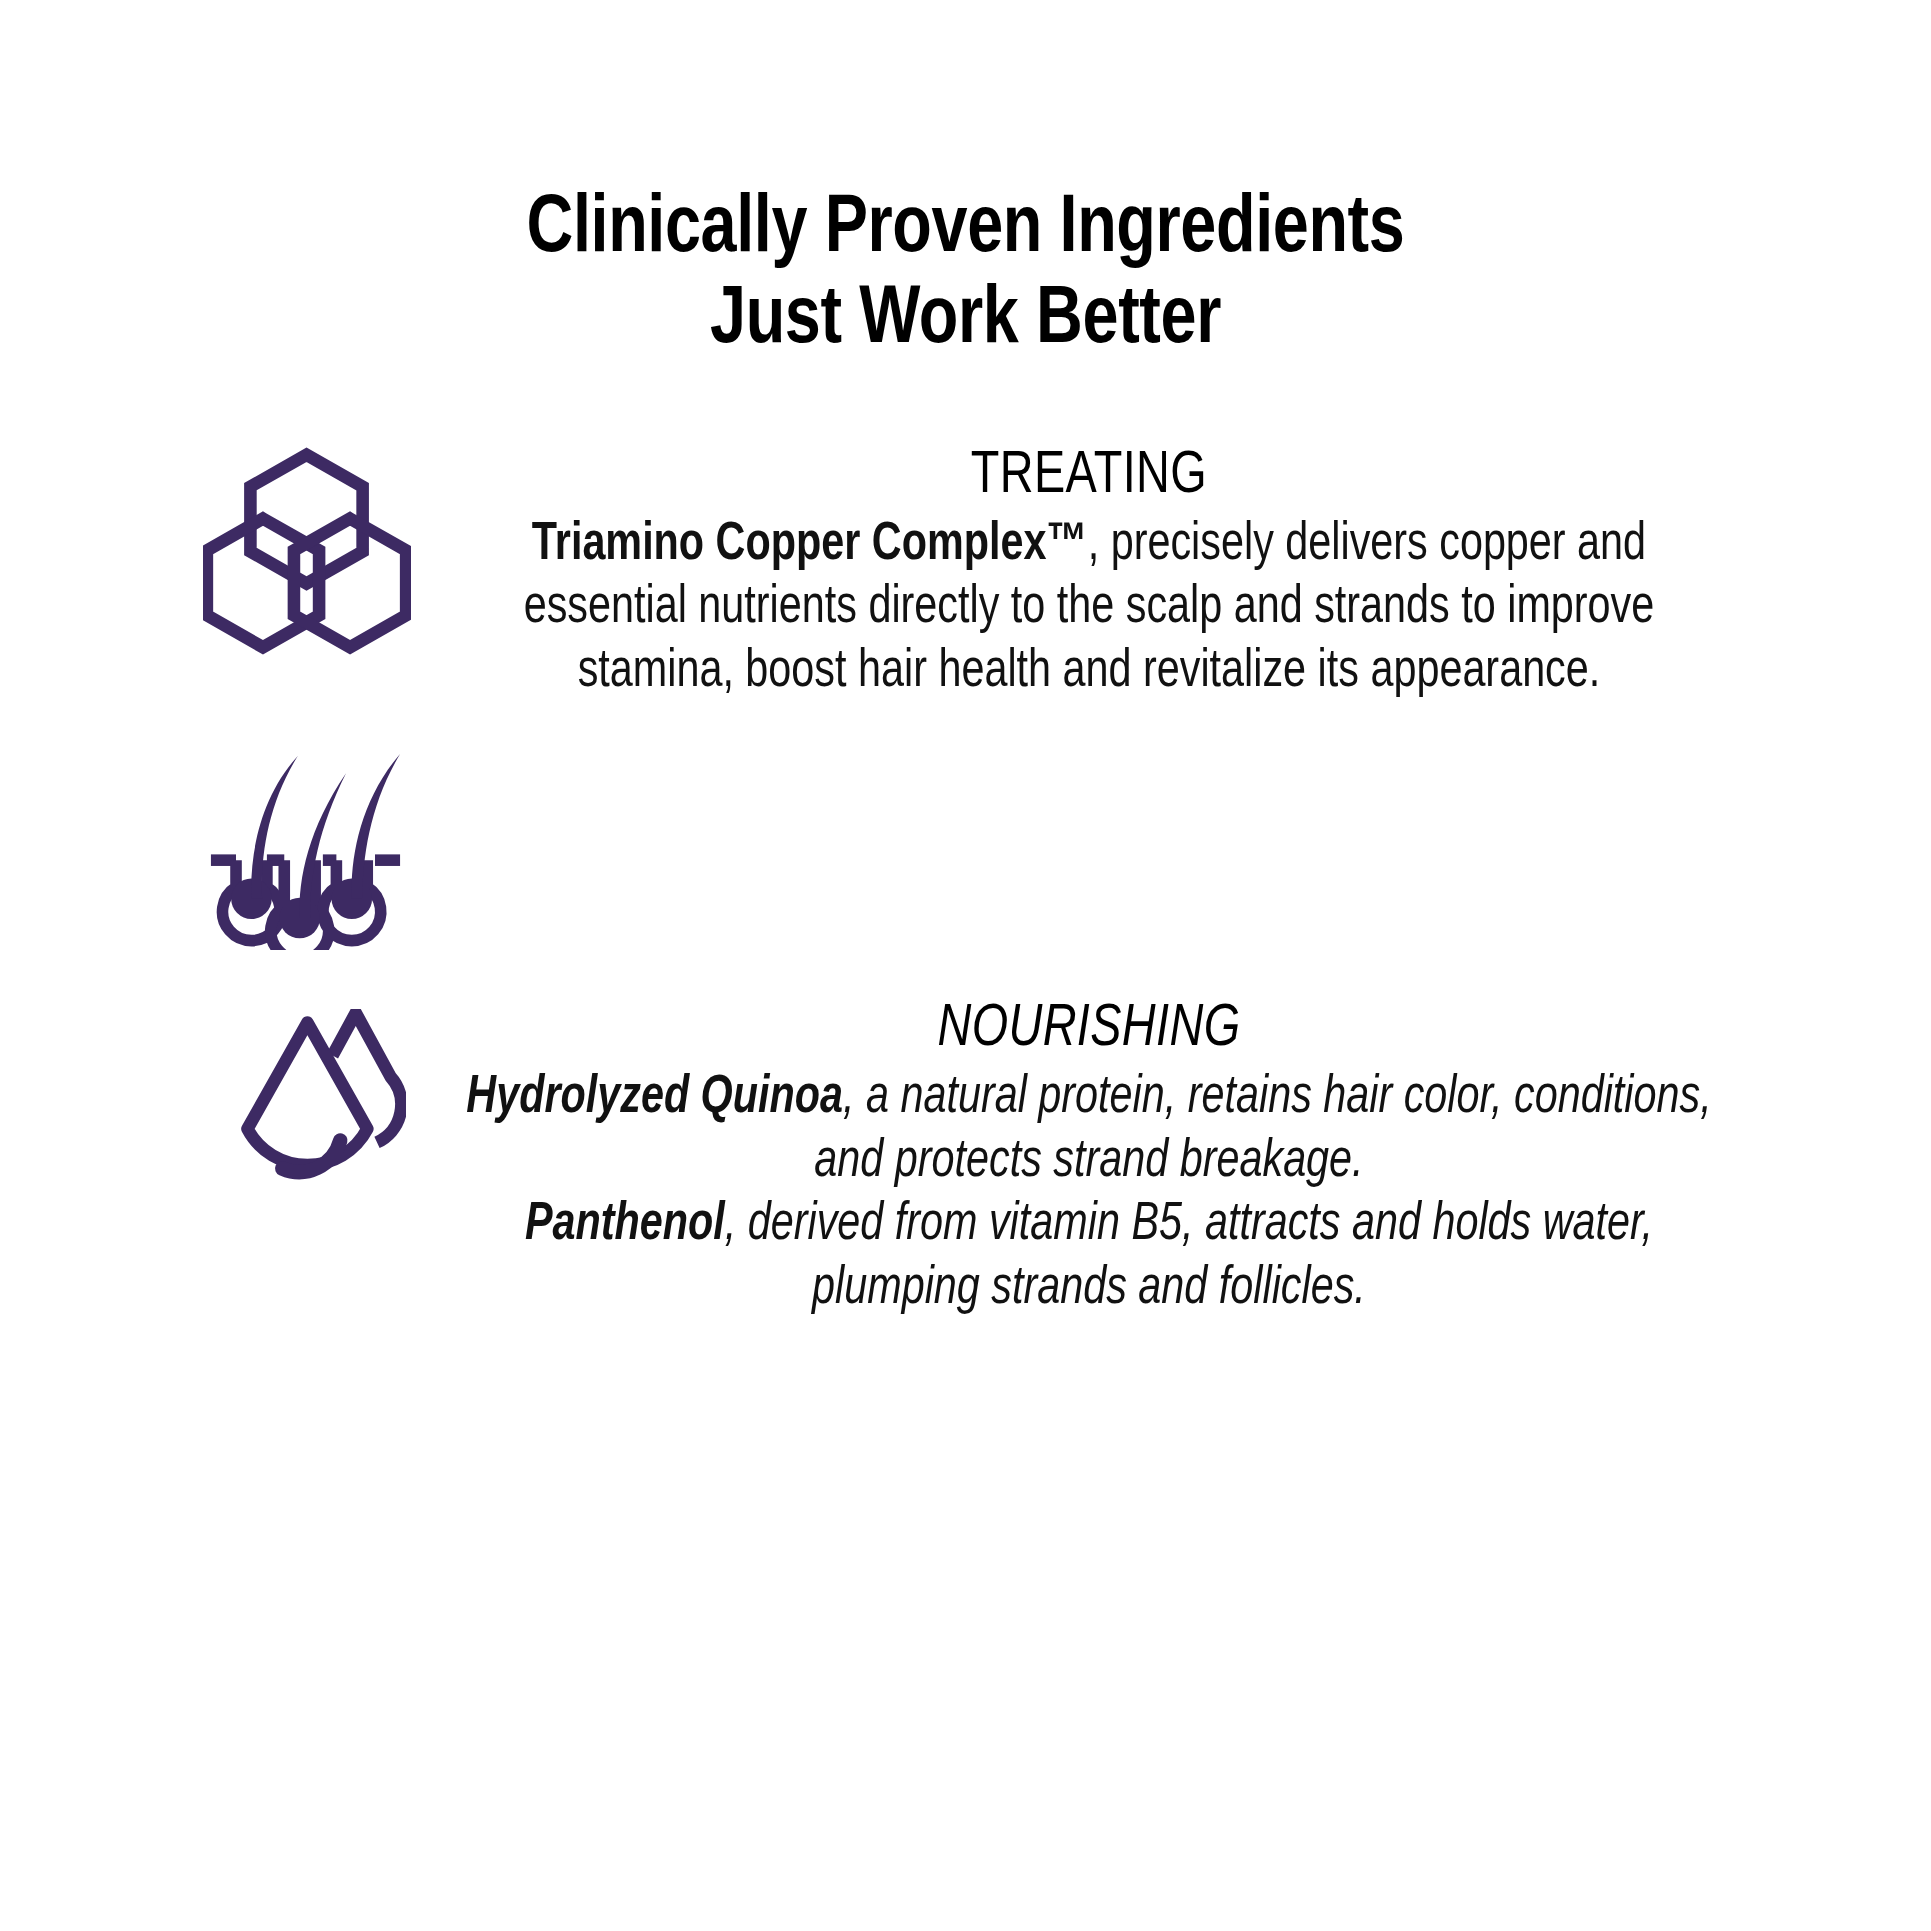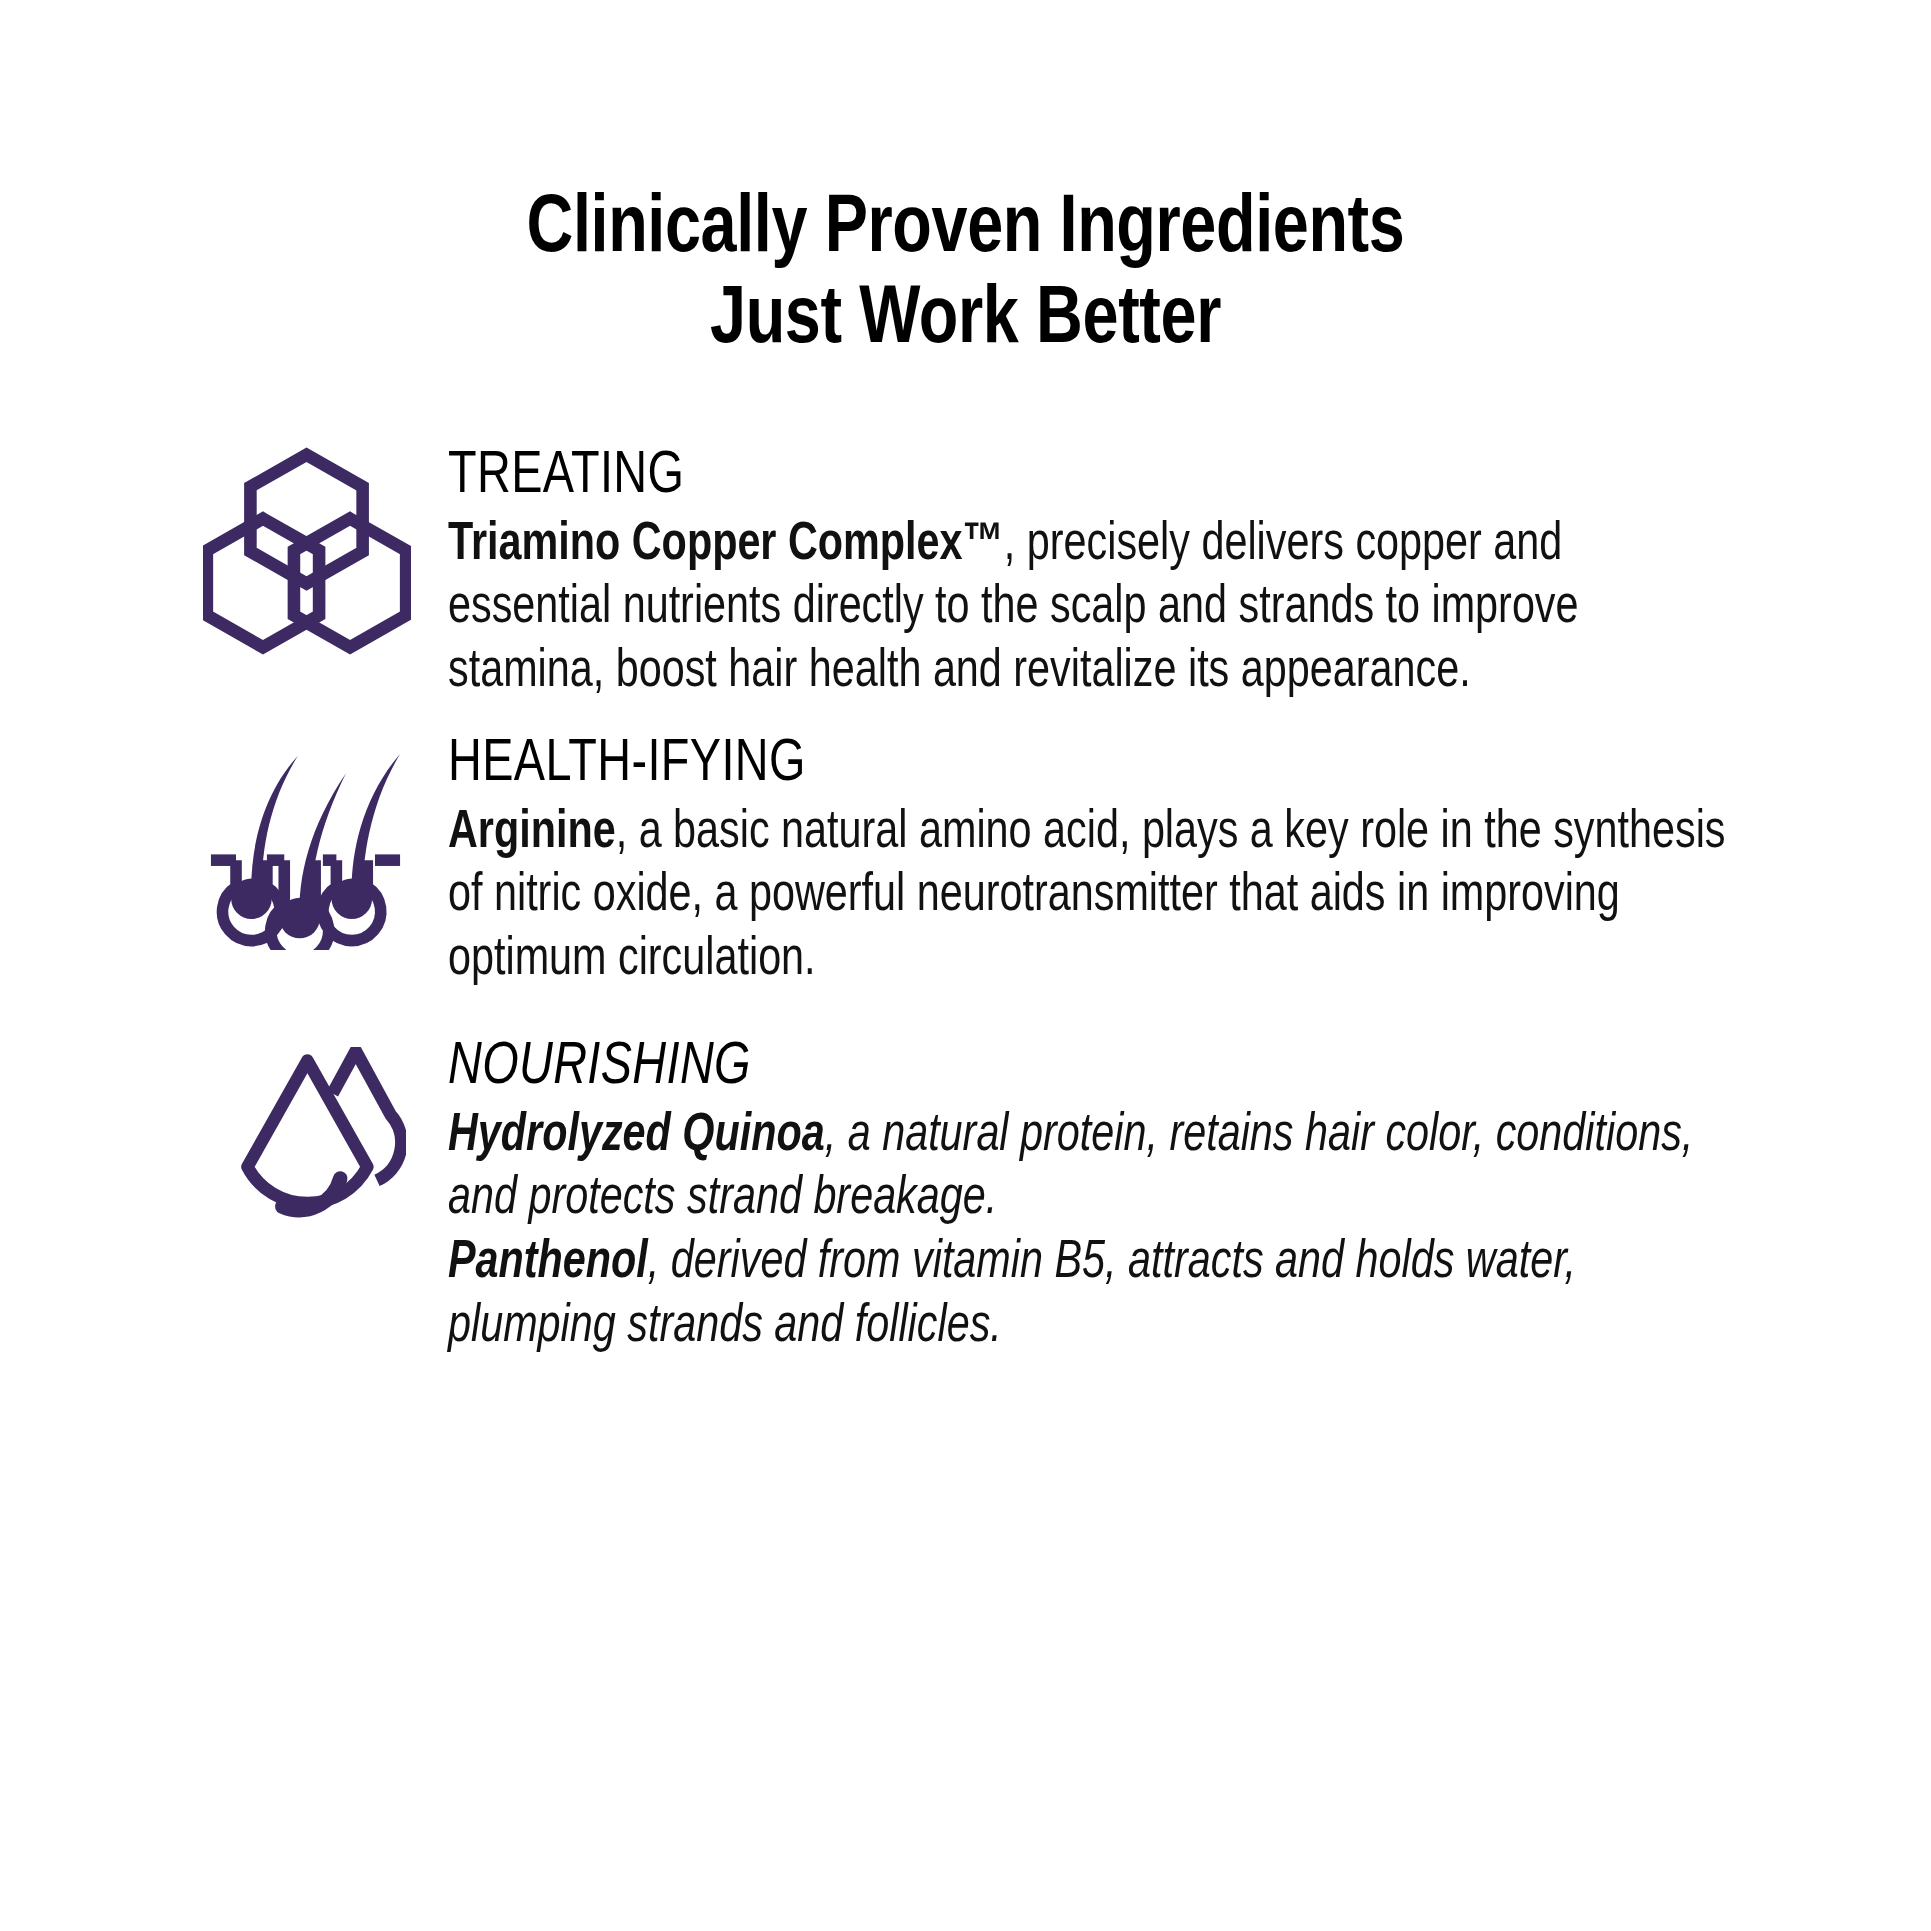--- a/index.html
+++ b/index.html
@@ -61,20 +61,21 @@
     justify-content: flex-start;
     align-items: flex-start;
     padding-top: 5.8px;
   }
   .feature-icon svg { display: block; }
 
   .feature-body {
     flex: 1 1 auto;
     padding-left: 3.9px;
     max-width: 1284px;
+    text-align: center;
   }
 
   .feature-heading {
     color: #000000;
     font-family: "Liberation Sans", sans-serif;
     font-weight: 400;
     font-size: 60px;
     line-height: 1.04;
     letter-spacing: 0.5px;
     transform: scaleX(0.78);
@@ -156,26 +157,20 @@
             <circle cx="44" cy="152" r="21"></circle>
             <circle cx="94" cy="172" r="21"></circle>
             <circle cx="148" cy="152" r="21"></circle>
 
             <path d="M44,152 C42,108 52,48 92,4 C62,52 53,106 55,152 Z"></path>
             <path d="M94,172 C92,130 104,78 142,22 C114,78 104,128 105,172 Z"></path>
             <path d="M148,152 C146,108 158,48 198,2 C168,52 159,106 159,152 Z"></path>
           </g>
         </svg>
       </div>
-      <div class="feature-body">
-        <div class="feature-heading">HEALTH-IFYING</div>
-        <p class="feature-text">
-          <b>Arginine</b><span>, a basic natural amino acid, plays a key role in the synthesis of nitric oxide, a powerful neurotransmitter that aids in improving optimum circulation.</span>
-        </p>
-      </div>
     </div>
 
     <div class="feature feature--nourish">
       <div class="feature-icon">
         <svg class="icon-droplet" width="174" height="203" viewBox="0 0 180 210">
           <g fill="none" stroke="#3D2A63" stroke-width="13" stroke-linejoin="miter" stroke-linecap="butt">
 
             <path d="M104,48 L128,4 L164,70 A43,43 0 0 1 150,138"></path>
 
             <path d="M78,14 L16,124 A70,70 0 0 0 140,124 Z" stroke-linejoin="round"></path>

